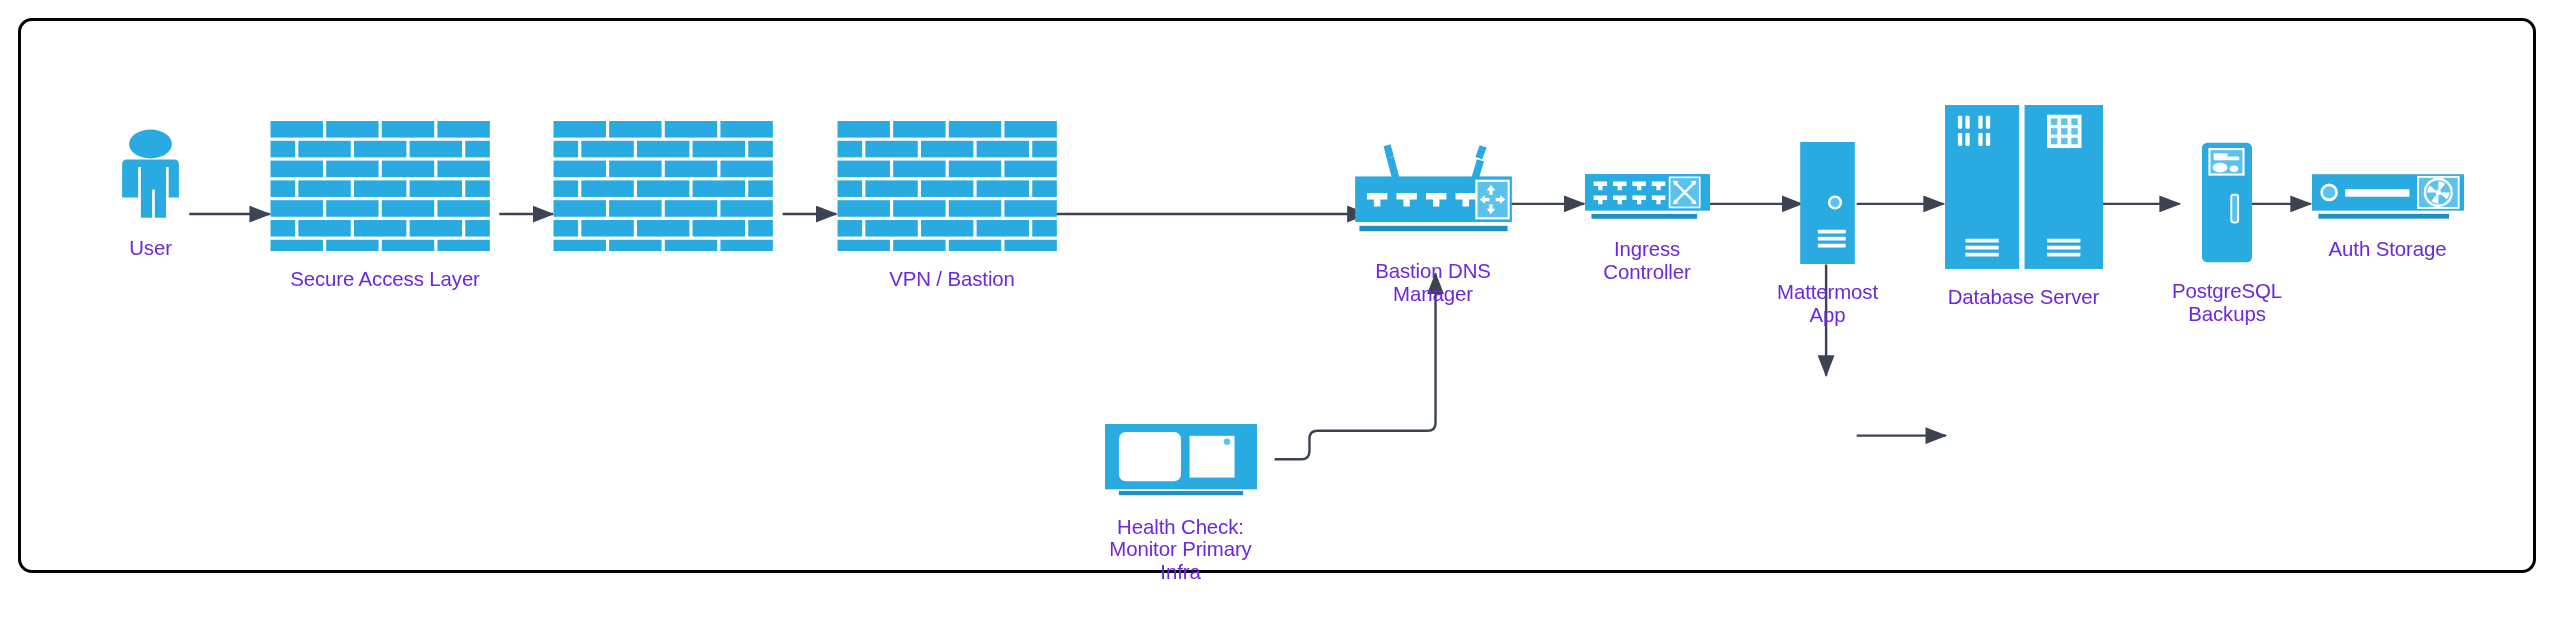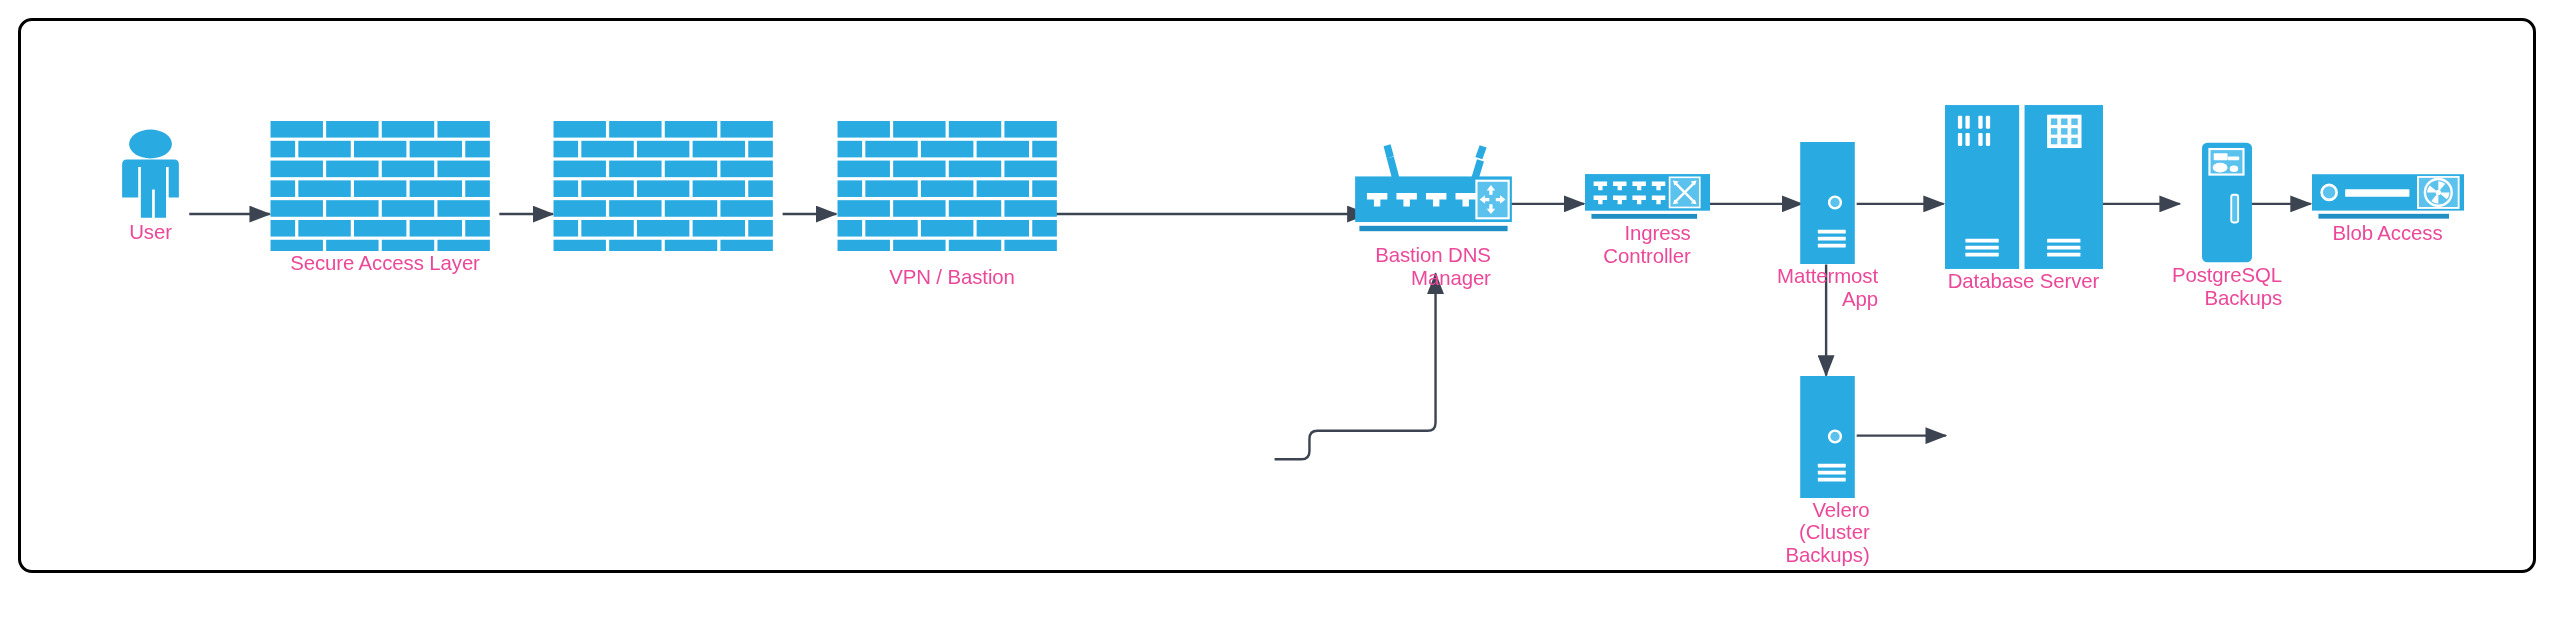--- a/index.html
+++ b/index.html
@@ -47,25 +47,25 @@
     position: absolute;
     display: flex;
     flex-direction: column;
     align-items: center;
   }
   .node-icon {
     position: relative;
     display: block;
   }
   .node-label {
-    margin-top: 1px;
+    margin-top: 17px;
     font-size: 20.4px;
     line-height: 1.12;
-    color: #ec4899;
-    text-align: right;
+    color: #6d28d9;
+    text-align: center;
     white-space: pre-line;
     font-family: "Liberation Sans", sans-serif;
     letter-spacing: -0.1px;
   }
   .node-label.tight { line-height: 1.1; }
   svg { display: block; overflow: visible; }
 </style>
 </head>
 <body>
 
@@ -180,21 +180,21 @@
           <rect x="364" y="185" width="46" height="31"></rect>
           <rect x="0" y="222" width="98" height="21"></rect>
             <rect x="104" y="222" width="98" height="21"></rect>
           <rect x="208" y="222" width="98" height="21"></rect>
             <rect x="312" y="222" width="98" height="21"></rect>
         </g>
       </svg>
     </div>
   </div>
 
-  <div class="node" style="left:799px; top:121px; width:306px;gap:14px;">
+  <div class="node" style="left:799px; top:121px; width:306px;">
     <div class="node-icon">
       <svg width="230" height="130" viewBox="0 0 428 243">
         <g fill="#29abe2">
           <rect x="0" y="0" width="98" height="31"></rect>
             <rect x="104" y="0" width="98" height="31"></rect>
           <rect x="208" y="0" width="98" height="31"></rect>
             <rect x="312" y="0" width="98" height="31"></rect>
           <rect x="0" y="37" width="46" height="31"></rect>
             <rect x="52" y="37" width="98" height="31"></rect>
           <rect x="156" y="37" width="98" height="31"></rect>
@@ -378,36 +378,34 @@
           <circle cx="236" cy="34" r="25" fill="none" stroke="#ffffff" stroke-width="4.5"></circle>
           <path d="M236,13 a21,21 0 0 1 13,5 l-10,12 a7,7 0 0 0 -3,-1 z" fill="#ffffff"></path>
           <path d="M236,55 a21,21 0 0 1 -13,-5 l10,-12 a7,7 0 0 0 3,1 z" fill="#ffffff"></path>
           <path d="M215,34 a21,21 0 0 1 5,-13 l12,10 a7,7 0 0 0 -1,3 z" fill="#ffffff"></path>
           <path d="M257,34 a21,21 0 0 1 -5,13 l-12,-10 a7,7 0 0 0 1,-3 z" fill="#ffffff"></path>
           <circle cx="236" cy="34" r="5" fill="#ffffff"></circle>
         </g>
         <rect x="12" y="74" width="244" height="9" fill="#1f8fc4"></rect>
       </svg>
     </div>
-    <div class="node-label">Blob Access</div>
-  </div>
-
-
-  <div class="node" style="left:1766px; top:376px; width:123px;">
-    <div class="node-icon">
-      <svg width="55" height="122" viewBox="0 0 102 228">
-        <rect x="0" y="0" width="102" height="228" fill="#29abe2"></rect>
-        <circle cx="65" cy="113" r="11" fill="#5bc2ee" stroke="#ffffff" stroke-width="4.5"></circle>
-        <g fill="#ffffff">
-          <rect x="33" y="164" width="52" height="7" rx="1"></rect>
-          <rect x="33" y="177" width="52" height="7" rx="1"></rect>
-          <rect x="33" y="190" width="52" height="7" rx="1"></rect>
-        </g>
-      </svg>
-    </div>
-    <div class="node-label tight">Velero
-(Cluster
-Backups)</div>
-  </div>
+    <div class="node-label">Auth Storage</div>
+  </div>
+
+  <div class="node" style="left:1100px; top:424px; width:161px;">
+    <div class="node-icon">
+      <svg width="152" height="75" viewBox="0 0 284 140">
+        <rect x="0" y="0" width="284" height="122" fill="#29abe2"></rect>
+        <rect x="26" y="15" width="116" height="92" rx="13" fill="#ffffff"></rect>
+        <rect x="158" y="22" width="84" height="78" fill="#ffffff"></rect>
+        <circle cx="228" cy="33" r="6" fill="#5bc2ee"></circle>
+        <rect x="26" y="125" width="232" height="8" fill="#1f8fc4"></rect>
+      </svg>
+    </div>
+    <div class="node-label tight">Health Check:
+Monitor Primary
+Infra</div>
+  </div>
+
 
 
 </div>
 
 
 </body></html>

